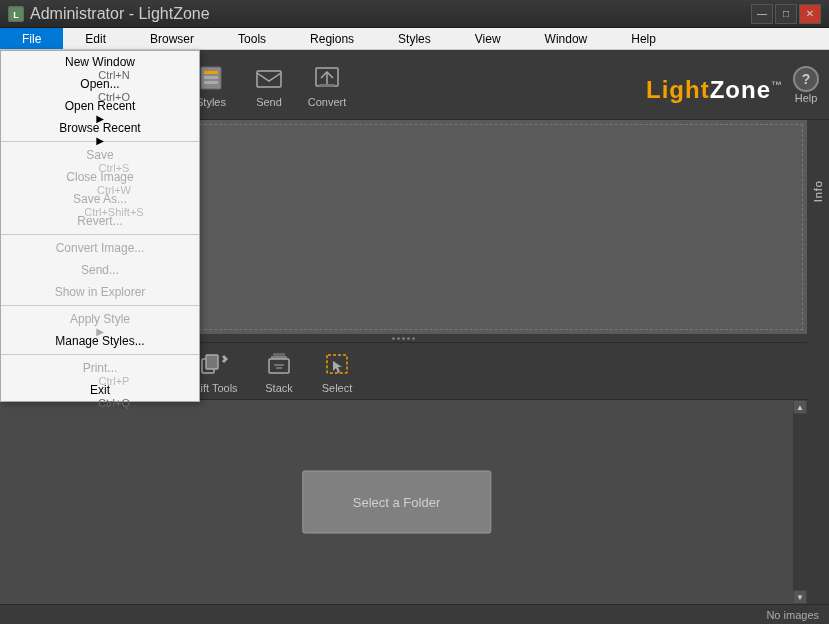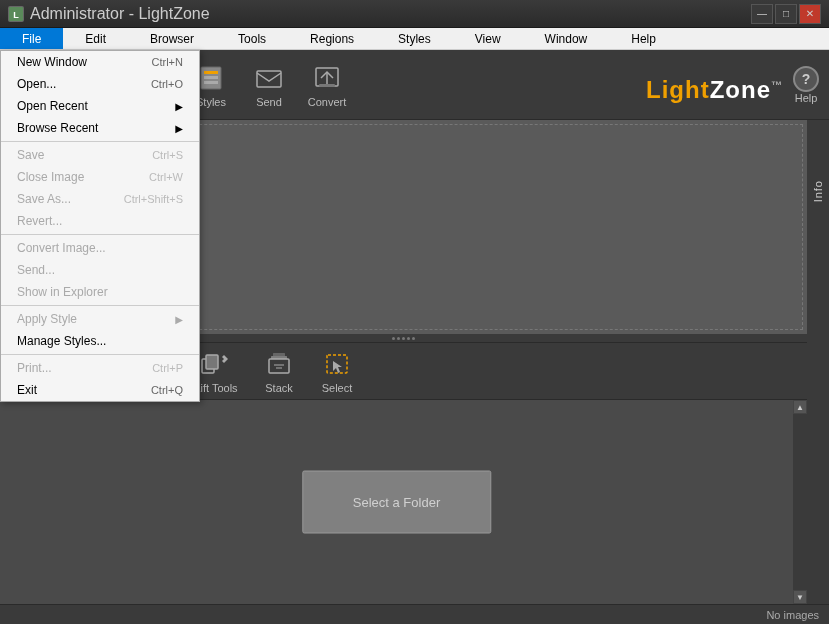--- a/index.html
+++ b/index.html
@@ -88,20 +88,21 @@
     }
     .dropdown-item {
       display: flex;
       align-items: center;
       justify-content: space-between;
       padding: 4px 16px 4px 16px;
       cursor: pointer;
       font-size: 12px;
       color: #000;
       height: 22px;
+      flex-direction: column;
     }
     .dropdown-item.disabled {
       color: #aaa;
       cursor: default;
     }
     .dropdown-item .shortcut {
       font-size: 11px;
       color: #666;
       margin-left: 28px;
     }

